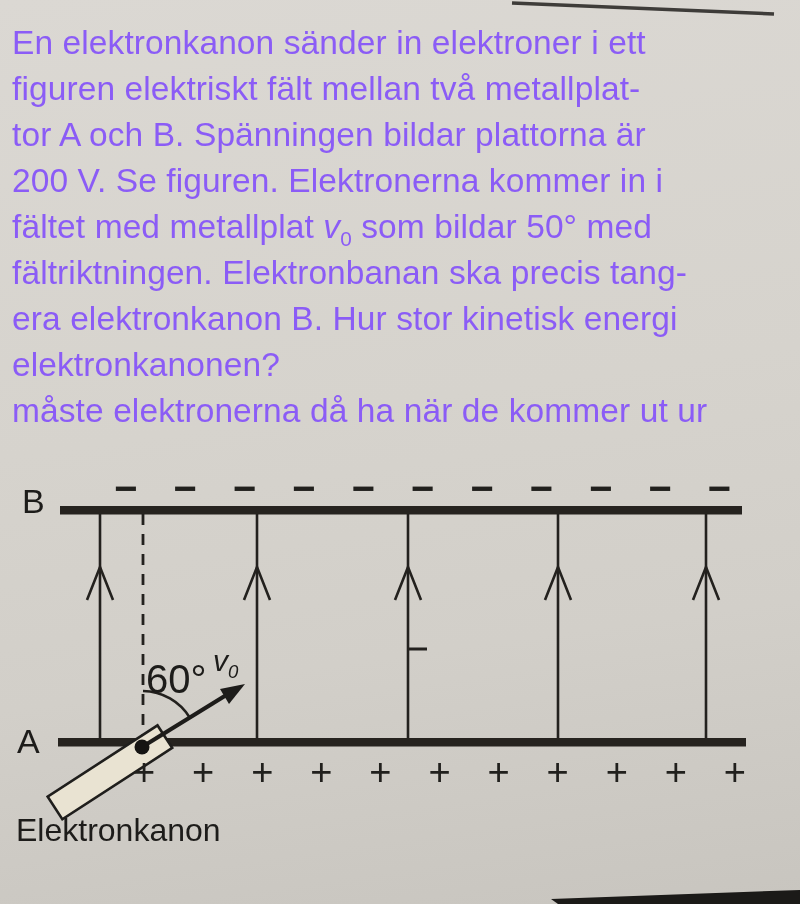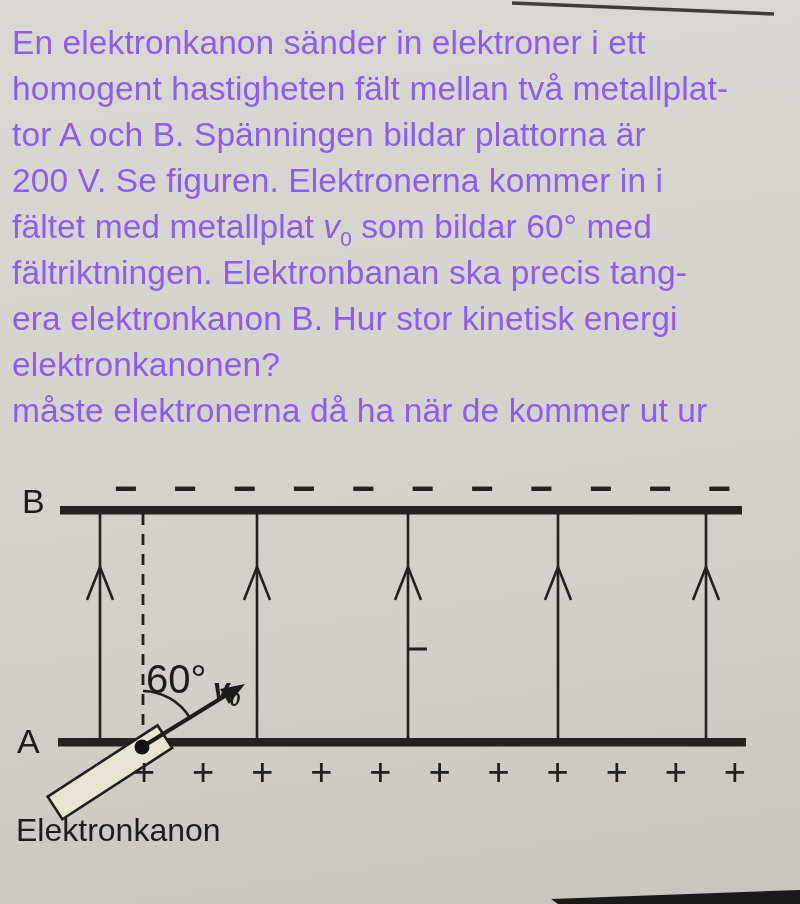--- a/index.html
+++ b/index.html
@@ -26,21 +26,21 @@
   sub.small { font-size: 0.62em; line-height: 0; }
 
   
   .fig-svg { position: absolute; left: 0; top: 0; }
 
   
   .dlabel { position: absolute; white-space: nowrap; color: #1d1c1a; }
   .label-b   { left: 22px;  top: 482px; font-size: 34px; }
   .label-a   { left: 17px;  top: 722px; font-size: 34px; }
   .label-angle { left: 146px; top: 657px; font-size: 40px; }
-  .label-v0  { left: 213px; top: 672px; font-size: 30px; font-style: italic; font-weight: bold; }
+  .label-v0  { left: 213px; top: 644px; font-size: 30px; font-style: italic; }
   .label-gun { left: 16px;  top: 812px; font-size: 32px; }
 
   
   .sign-row {
     position: absolute;
     display: flex;
     justify-content: space-between;
     align-items: center;
     color: #21201d;
   }
@@ -52,24 +52,24 @@
   .plus-row {
     left: 133px; top: 751px; width: 613px; height: 42px;
     font-size: 38px; font-weight: 400;
   }
 </style>
 </head>
 <body>
 
 <div class="problem-text">
   <div class="tline">En elektronkanon sänder in elektroner i ett</div>
-  <div class="tline">homogent hastigheten fält mellan två metallplat-</div>
+  <div class="tline">figuren elektriskt fält mellan två metallplat-</div>
   <div class="tline">tor A och B. Spänningen bildar plattorna är</div>
   <div class="tline">200 V. Se figuren. Elektronerna kommer in i</div>
-  <div class="tline"><span>fältet med metallplat </span><span class="var">v</span><sub class="small">0</sub><span> som bildar 60° med</span></div>
+  <div class="tline"><span>fältet med metallplat </span><span class="var">v</span><sub class="small">0</sub><span> som bildar 50° med</span></div>
   <div class="tline">fältriktningen. Elektronbanan ska precis tang-</div>
   <div class="tline">era elektronkanon B. Hur stor kinetisk energi</div>
   <div class="tline">elektronkanonen?</div>
   <div class="tline">måste elektronerna då ha när de kommer ut ur</div>
 </div>
 
 <svg class="fig-svg" width="800" height="904" viewBox="0 0 800 904">
 
   <line x1="512" y1="3" x2="774" y2="14" stroke="#3e3c39" stroke-width="3.5"></line>
   <polygon points="551,899 800,890 800,904 558,904" fill="#1b1a18"></polygon>

